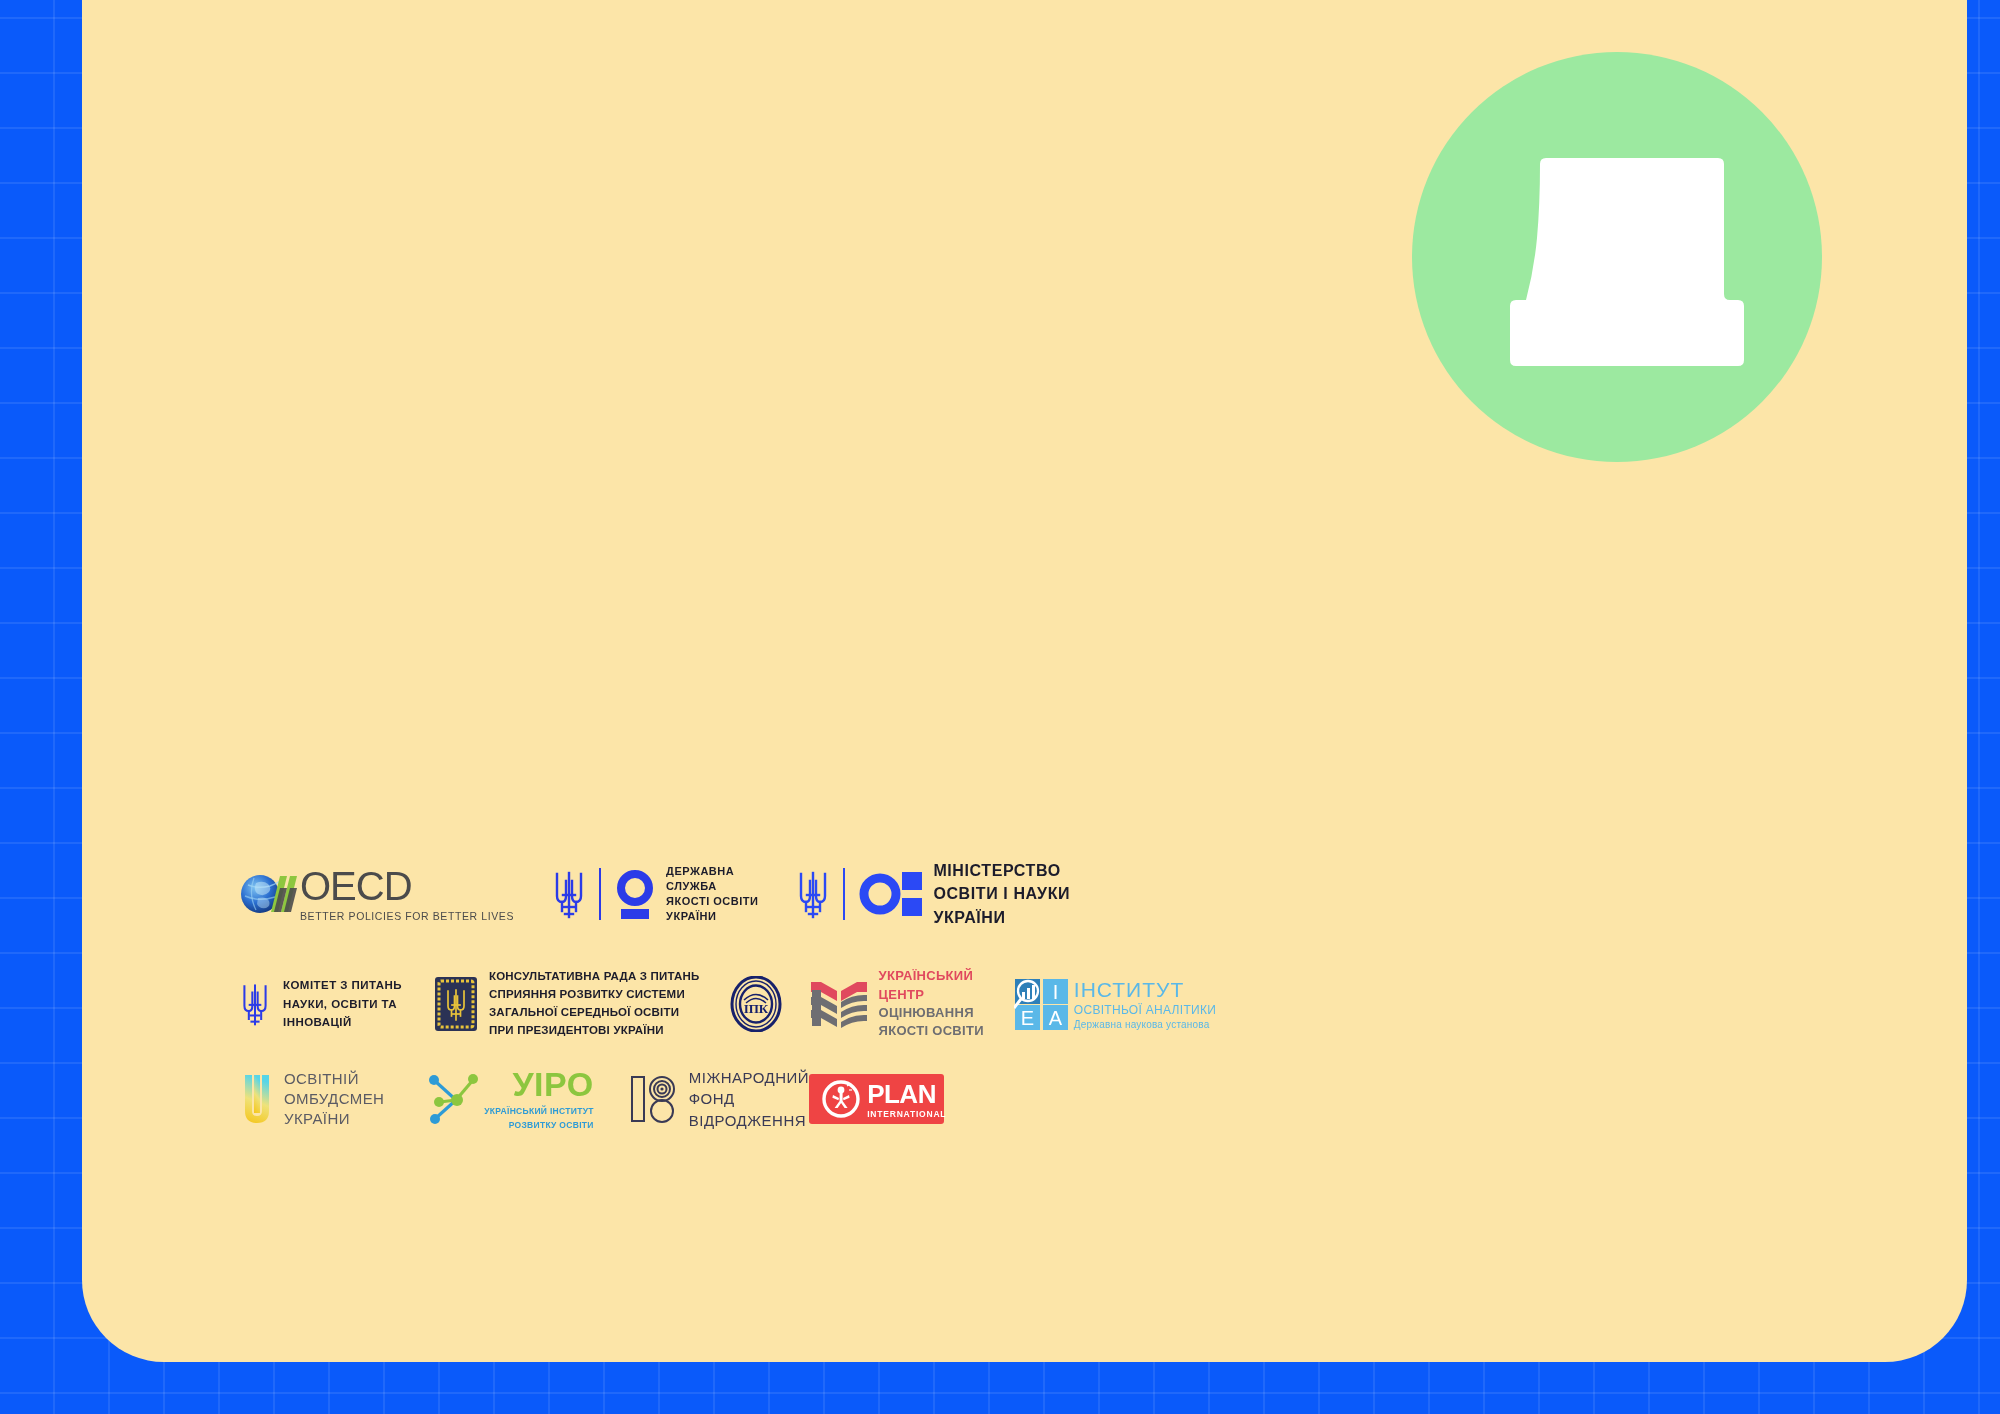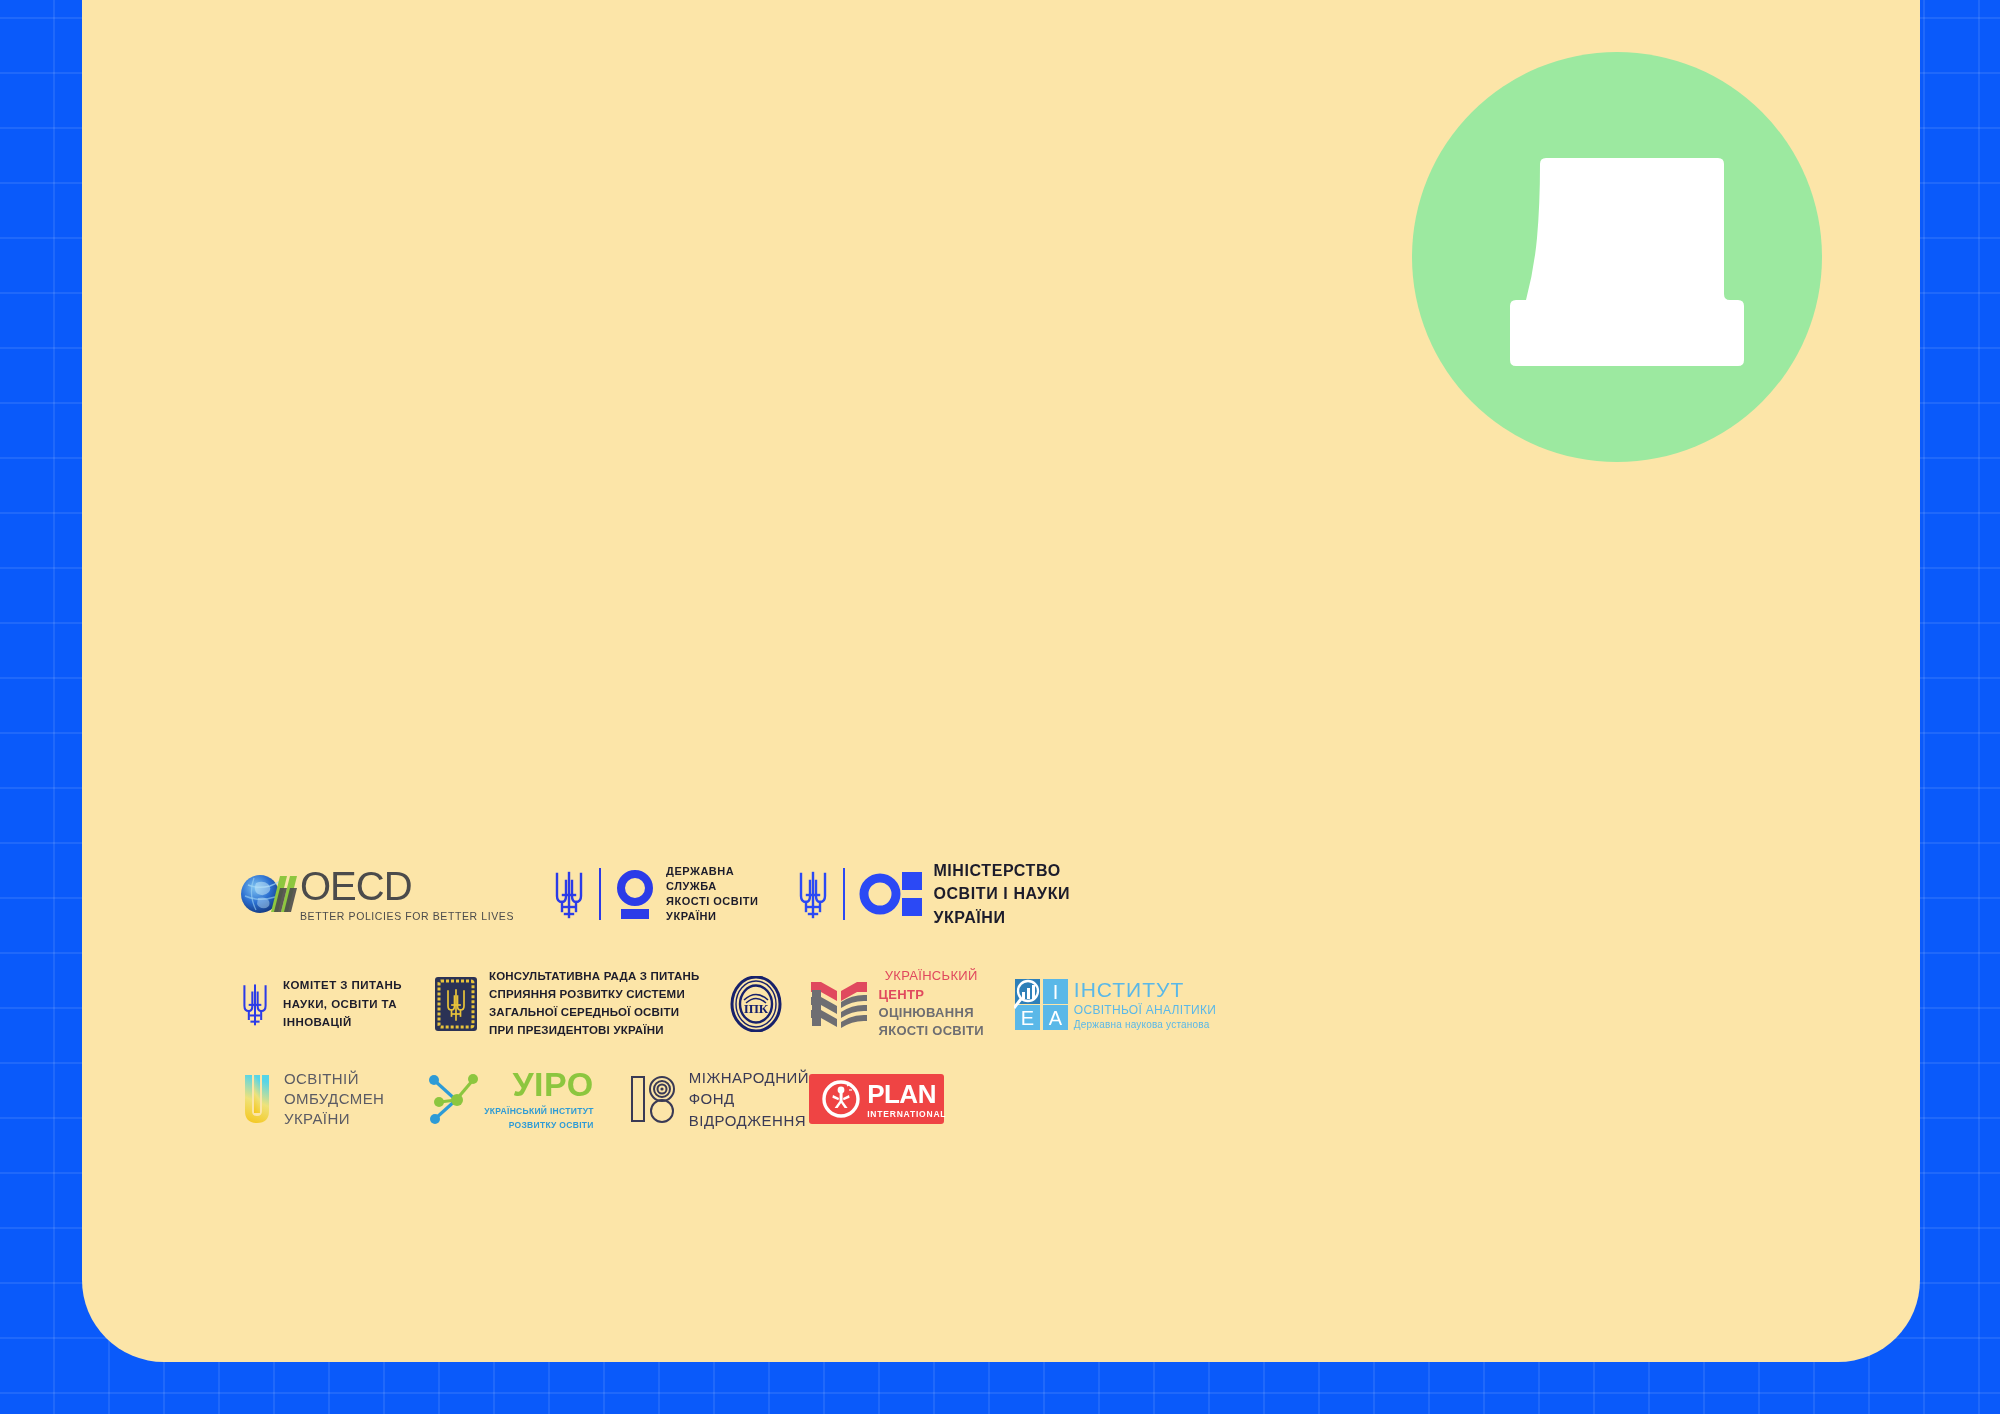--- a/index.html
+++ b/index.html
@@ -27,20 +27,21 @@
   
   #card {
     position: absolute;
     left: 82px;
     top: 0;
     width: 1838px;
     height: 1362px;
     background: #FCE5A8;
     border-radius: 0 0 82px 82px;
     overflow: hidden;
+    padding-left: 47px;
   }
   
   #badge {
     position: absolute;
     left: 1330px;
     top: 52px;
     width: 410px;
     height: 410px;
     border-radius: 50%;
     background: #9CE9A0;
@@ -102,21 +103,21 @@
   .cmte-txt {
     font-size: 11.5px; font-weight: 700; color: #1C1C2B;
     letter-spacing: 0.45px; line-height: 1.62;
   }
   
   .council-txt {
     font-size: 11.5px; font-weight: 700; color: #1C1C2B;
     letter-spacing: 0.2px; line-height: 1.55;
   }
   
-  .uceqe-l1 { font-size: 13px; font-weight: 400; color: #E0495E; letter-spacing: .3px; line-height:1.42;text-align:center;}
+  .uceqe-l1 { font-size: 13px; font-weight: 700; color: #E0495E; letter-spacing: .3px; line-height:1.42;}
   .uceqe-l2 { font-size: 13px; font-weight: 700; color: #E0495E; letter-spacing: .3px; line-height:1.42;}
   .uceqe-l3 { font-size: 13px; font-weight: 700; color: #6E6E72; letter-spacing: .3px; line-height:1.42;}
   .uceqe-l4 { font-size: 13px; font-weight: 700; color: #6E6E72; letter-spacing: .3px; line-height:1.42;}
   
   .iea-big { font-size: 21px; color: #5AB8E8; letter-spacing: 1px; line-height: 1; }
   .iea-mid { font-size: 12px; color: #5AB8E8; letter-spacing: .3px; line-height: 1; margin-top:4px;}
   .iea-sm  { font-size: 10px; color: #5AB8E8; letter-spacing: .2px; line-height: 1; margin-top:4px;}
   
   .omb-txt { font-size: 15px; color: #5B5B64; letter-spacing: .4px; line-height: 1.32; }
   

